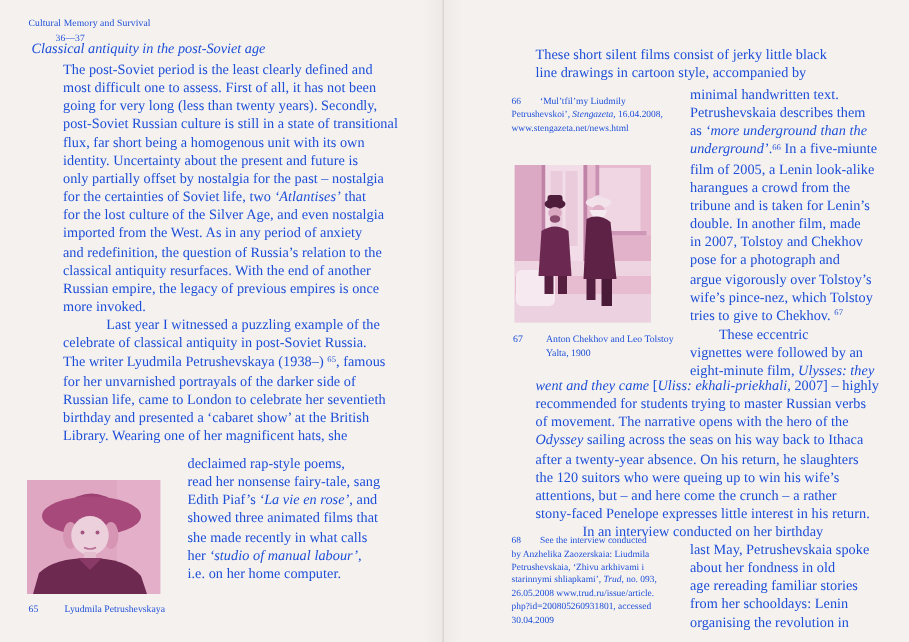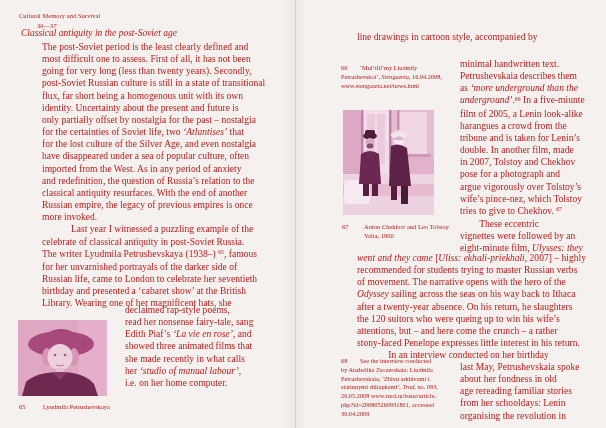--- a/index.html
+++ b/index.html
@@ -1,20 +1,20 @@
 <!DOCTYPE html>
 <html><head>
 <meta charset="utf-8">
 <style>
   html,body{margin:0;padding:0;background:#f4f1ee;}
   .spread{
     position:relative;width:606px;height:428px;overflow:hidden;
     background:#f4f1ee;
     font-family:"Liberation Serif","DejaVu Serif",serif;
-    color:#b91c1c;
+    color:#1d4ed8;
   }
   .page-edge{position:absolute;left:295px;top:0;bottom:0;width:1px;background:rgba(140,110,120,0.18);}
   .gutter-shade{position:absolute;left:282px;top:0;bottom:0;width:26px;
     background:linear-gradient(90deg,rgba(120,90,100,0) 0%,rgba(120,90,100,0.05) 48%,rgba(120,90,100,0) 100%);}
   .abs{position:absolute;}
   .tl{white-space:pre-wrap;}
   .it{font-style:italic;margin-top:42px;}
   .sup{font-size:60%;vertical-align:baseline;position:relative;top:-0.45em;}
   .running-head{left:19px;top:11px;font-size:6.4px;line-height:9.5px;letter-spacing:0.1px;}
   .rh-pages{margin-left:18px;}
@@ -59,21 +59,20 @@
   <div class="abs block para-main">
       <div class="tl">The post-Soviet period is the least clearly defined and</div>
       <div class="tl">most difficult one to assess. First of all, it has not been</div>
       <div class="tl">going for very long (less than twenty years). Secondly,</div>
       <div class="tl">post-Soviet Russian culture is still in a state of transitional</div>
       <div class="tl">flux, far short being a homogenous unit with its own</div>
       <div class="tl">identity. Uncertainty about the present and future is</div>
       <div class="tl">only partially offset by nostalgia for the past – nostalgia</div>
       <div class="tl"><span>for the certainties of Soviet life, two </span><span class="it">‘Atlantises’</span><span> that</span></div>
       <div class="tl">for the lost culture of the Silver Age, and even nostalgia</div>
-      <div class="tl">have disappeared under a sea of popular culture, often</div>
       <div class="tl">imported from the West. As in any period of anxiety</div>
       <div class="tl">and redefinition, the question of Russia’s relation to the</div>
       <div class="tl">classical antiquity resurfaces. With the end of another</div>
       <div class="tl">Russian empire, the legacy of previous empires is once</div>
       <div class="tl">more invoked.</div>
       <div class="tl">            Last year I witnessed a puzzling example of the</div>
       <div class="tl">celebrate of classical antiquity in post-Soviet Russia.</div>
       <div class="tl"><span>The writer Lyudmila Petrushevskaya (1938–) </span><span class="sup">65</span><span>, famous</span></div>
       <div class="tl">for her unvarnished portrayals of the darker side of</div>
       <div class="tl">Russian life, came to London to celebrate her seventieth</div>
@@ -108,20 +107,21 @@
       <path d="M34 52 L42 60 L50 52 Z" fill="#8a3a66"></path>
     </svg>
   </figure>
 
   <div class="abs cap cap-65">
     <span class="cap-num">65</span>
     <span class="cap-text">Lyudmila Petrushevskaya</span>
   </div>
 
   <div class="abs block rp-top">
+      <div class="tl">These short silent films consist of jerky little black</div>
       <div class="tl">line drawings in cartoon style, accompanied by</div>
     </div>
 
   <div class="abs block rp-narrow">
       <div class="tl">minimal handwritten text.</div>
       <div class="tl">Petrushevskaia describes them</div>
       <div class="tl"><span>as </span><span class="it">‘more underground than the</span></div>
       <div class="tl"><span class="it">underground’</span><span>.</span><span class="sup">66</span><span> In a five-miunte</span></div>
       <div class="tl">film of 2005, a Lenin look-alike</div>
       <div class="tl">harangues a crowd from the</div>

